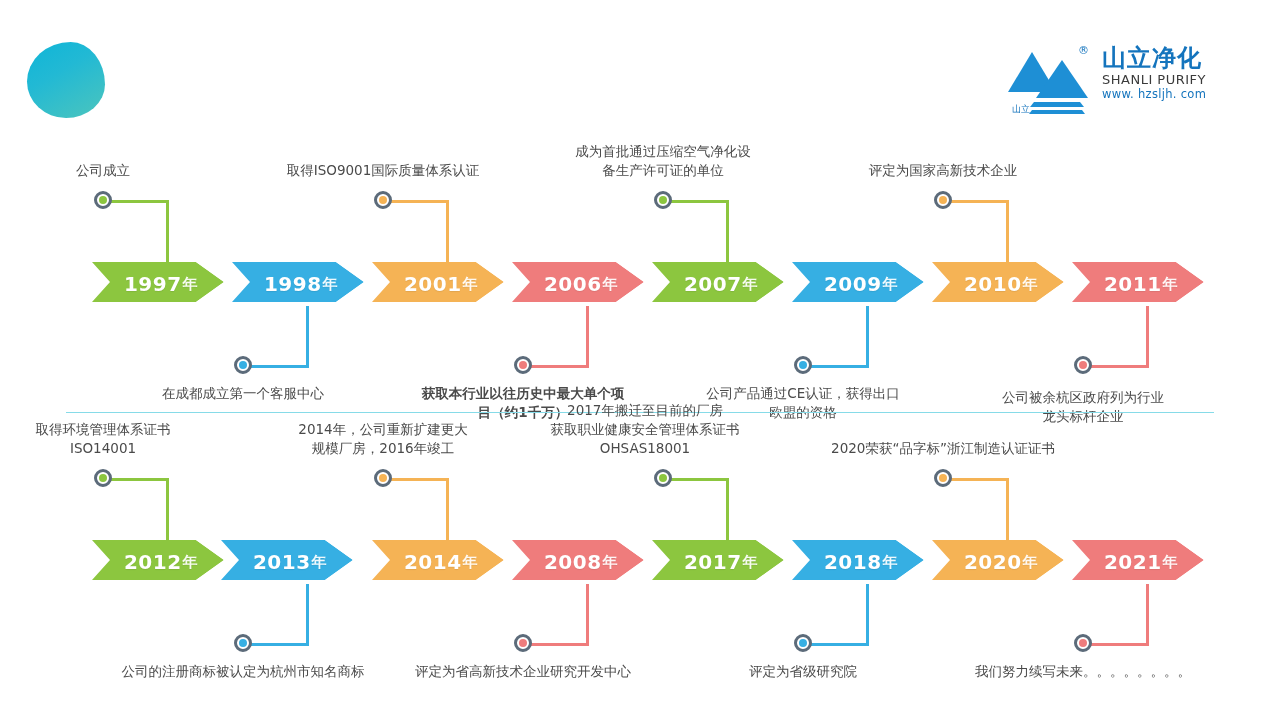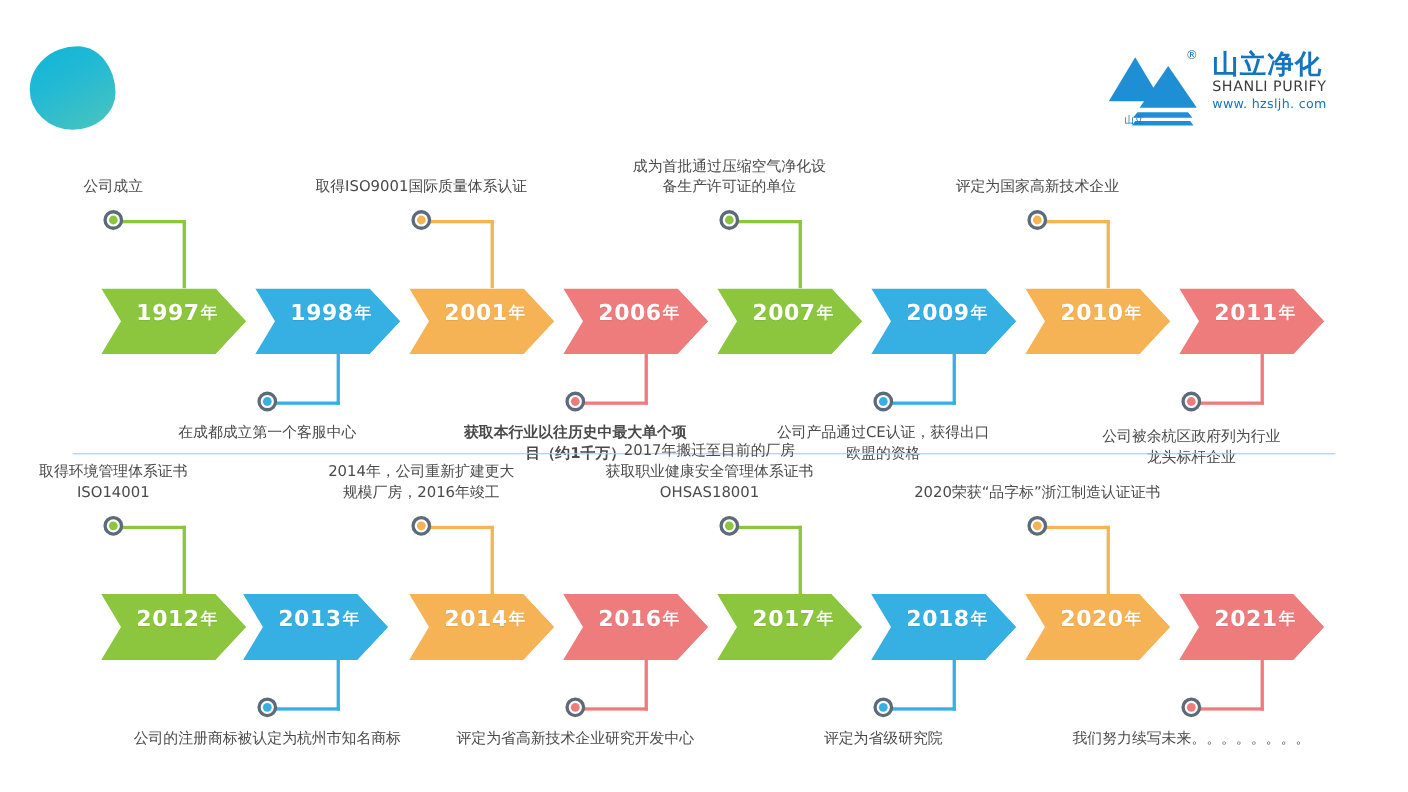--- a/index.html
+++ b/index.html
@@ -37,21 +37,21 @@
     letter-spacing: 4px;
     color: #1ab3d4;
     font-weight: 400;
     white-space: nowrap;
   }
 
   
   .logo { position: absolute; right: 62px; top: 44px; width: 216px; height: 78px; }
   .logo-mark { position: absolute; left: 0; top: 2px; width: 92px; height: 72px; }
   .logo-sub {
-    position: absolute; left: 20px; bottom: 6px;
+    position: absolute; left: 10px; bottom: 6px;
     font-size: 9px; color: #1474bd; letter-spacing: 0px;
   }
   .logo-reg {
     position: absolute; left: 76px; top: 0px;
     font-size: 11px; color: #1474bd;
   }
   .logo-text { position: absolute; left: 100px; top: 0px; width: 120px; }
   .logo-cn {
     font-size: 24px; color: #1474bd; letter-spacing: 1px;
     line-height: 28px; font-weight: 600; white-space: nowrap;
@@ -79,21 +79,21 @@
   .row-2 { top: 415px; }
 
   .band { position: absolute; left: 80px; width: 1130px; height: 44px; }
   .row-1 .band { top: 122px; }
   .row-2 .band { top: 125px; }
 
   
   .seg {
     position: absolute;
     top: 0;
-    height: 60px;
+    height: 40px;
     width: 146px;
     -webkit-clip-path: polygon(0 0, 12px 0, 30px 50%, 12px 100%, 0 100%,
                                0 100%, 116px 100%, 144px 50%, 116px 0, 0 0);
             clip-path: polygon(0 0, 12px 0, 30px 50%, 12px 100%, 0 100%,
                                0 100%, 116px 100%, 144px 50%, 116px 0, 0 0);
   }
   .seg-body {
     position: absolute; inset: 0;
     -webkit-clip-path: polygon(0 0, 116px 0, 144px 50%, 116px 100%, 0 100%, 18px 50%);
             clip-path: polygon(0 0, 116px 0, 144px 50%, 116px 100%, 0 100%, 18px 50%);
@@ -403,21 +403,21 @@
           <div class="seg-knob"></div>
           <div class="seg-label">
             <span>2014</span>
             <span class="yr-suffix">年</span>
           </div>
         </div>
         <div class="seg" style="left: 420px;">
           <div class="seg-body" style="background: rgb(239, 124, 124);"></div>
           <div class="seg-knob"></div>
           <div class="seg-label">
-            <span>2016</span>
+            <span>2008</span>
             <span class="yr-suffix">年</span>
           </div>
         </div>
         <div class="seg" style="left: 560px;">
           <div class="seg-body" style="background: rgb(140, 198, 63);"></div>
           <div class="seg-knob"></div>
           <div class="seg-label">
             <span>2017</span>
             <span class="yr-suffix">年</span>
           </div>

